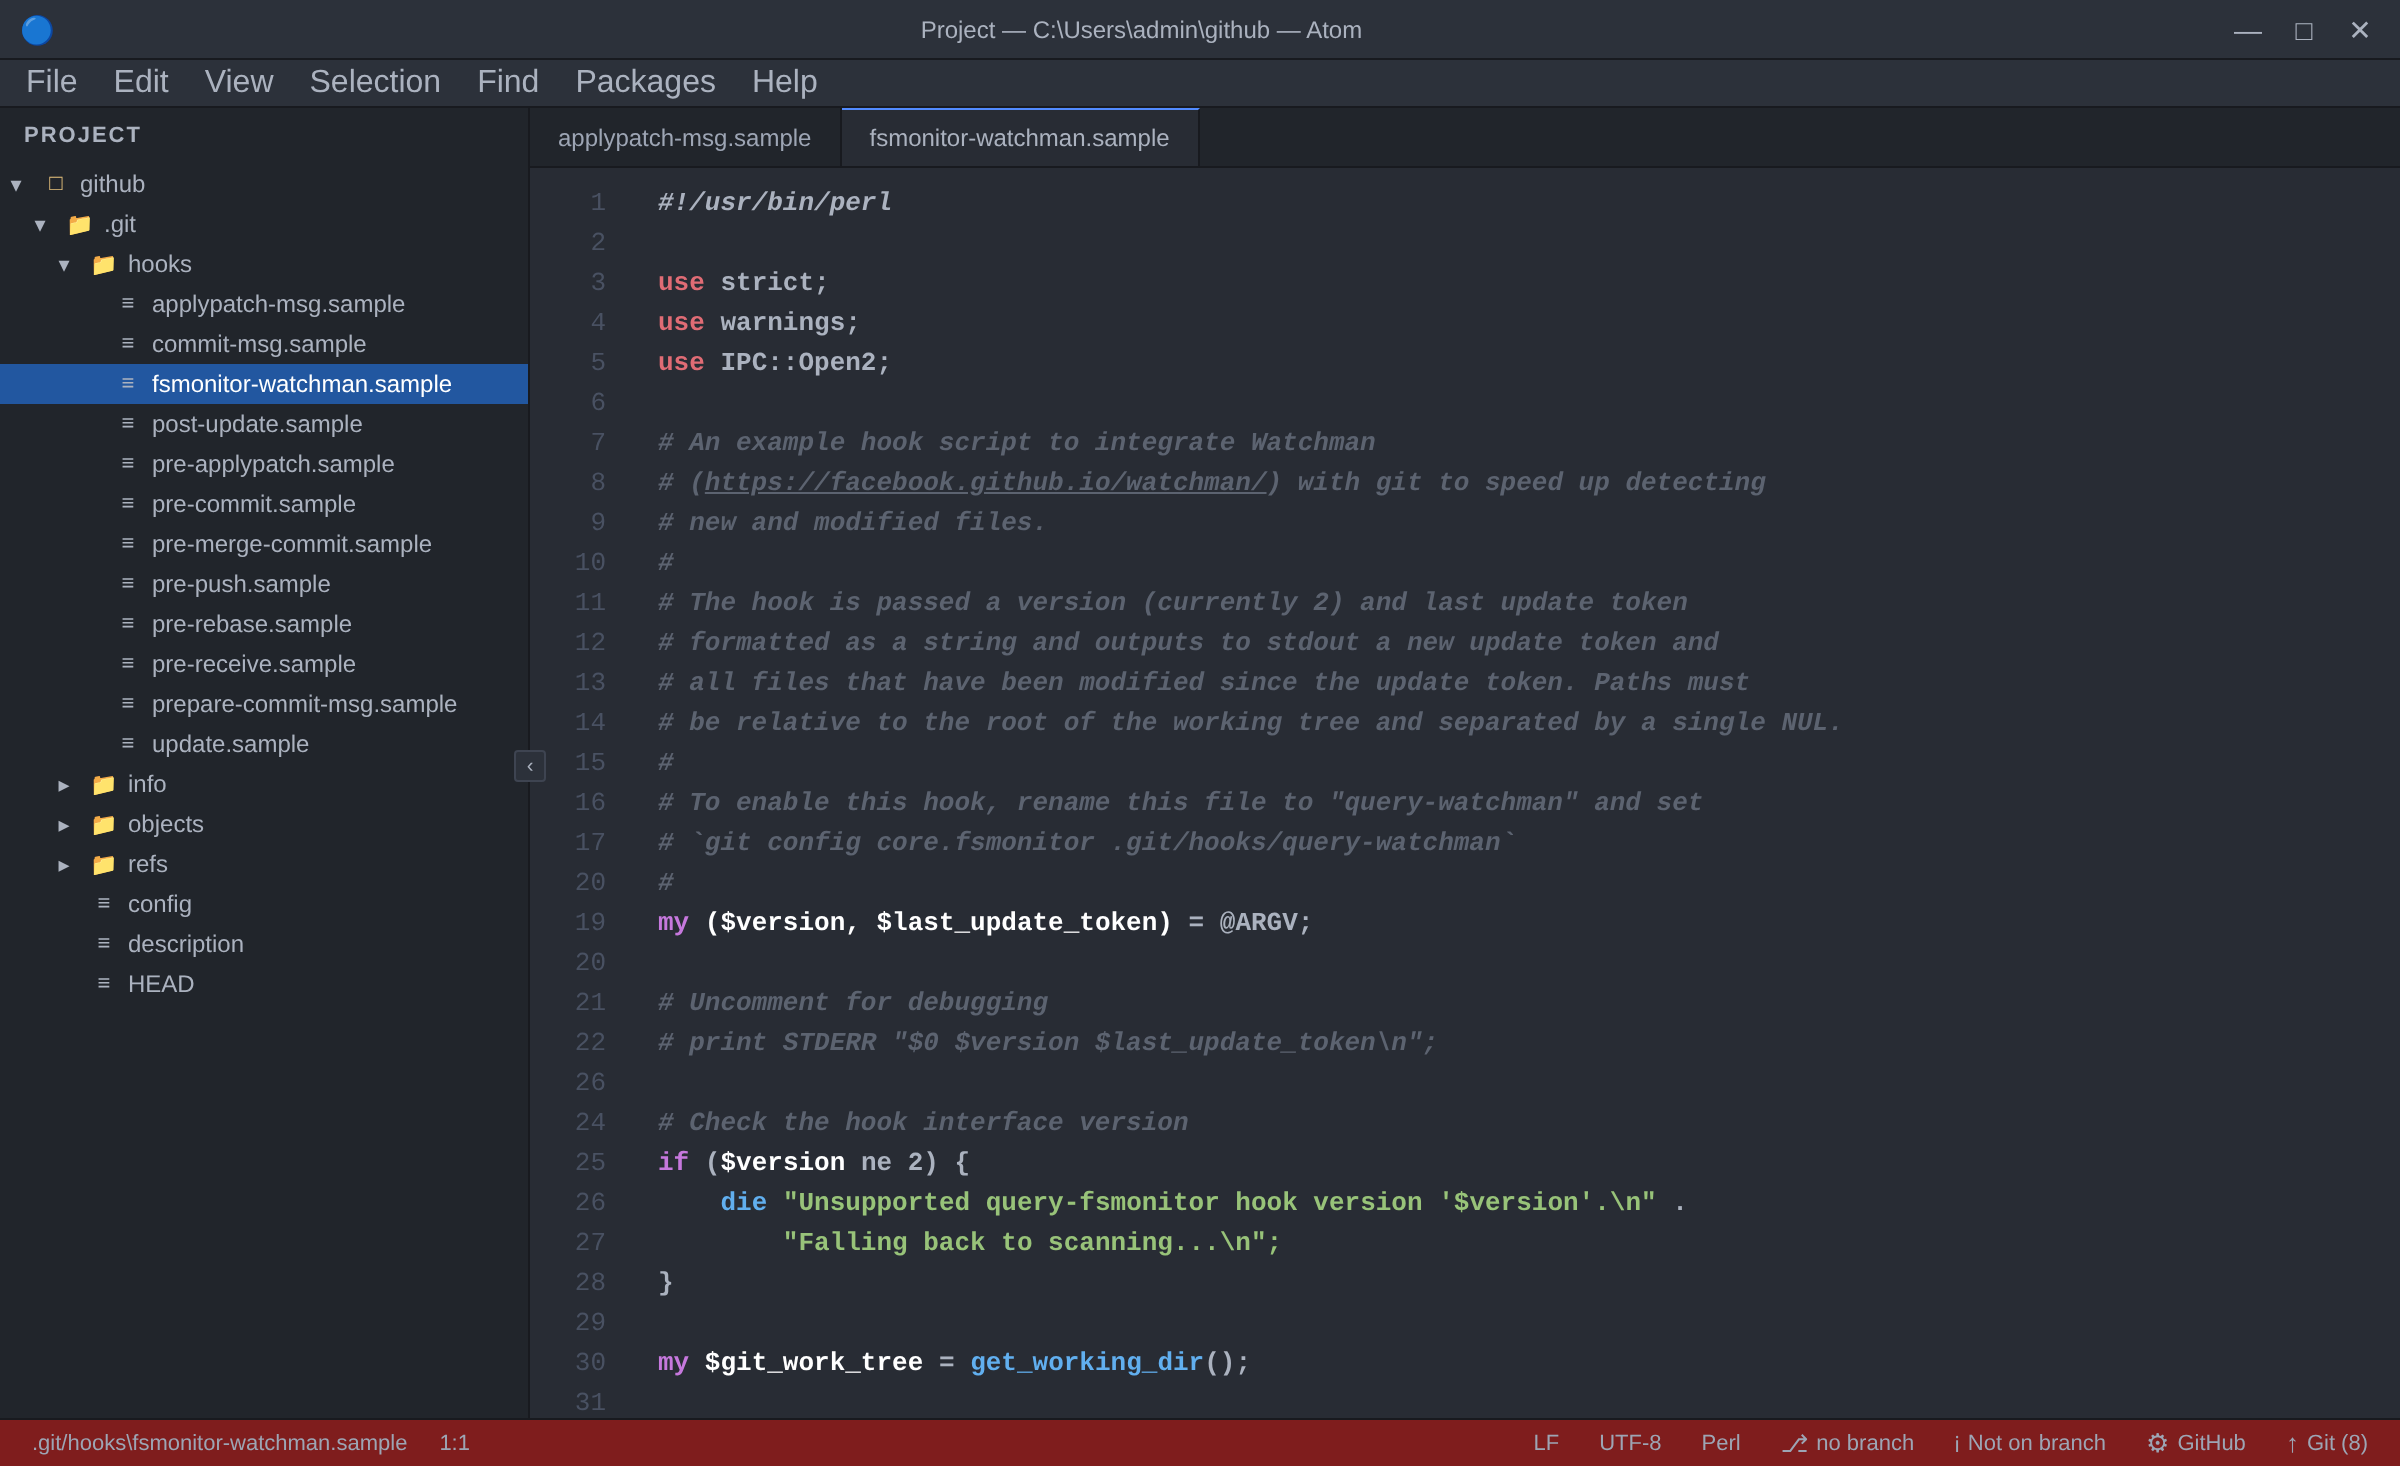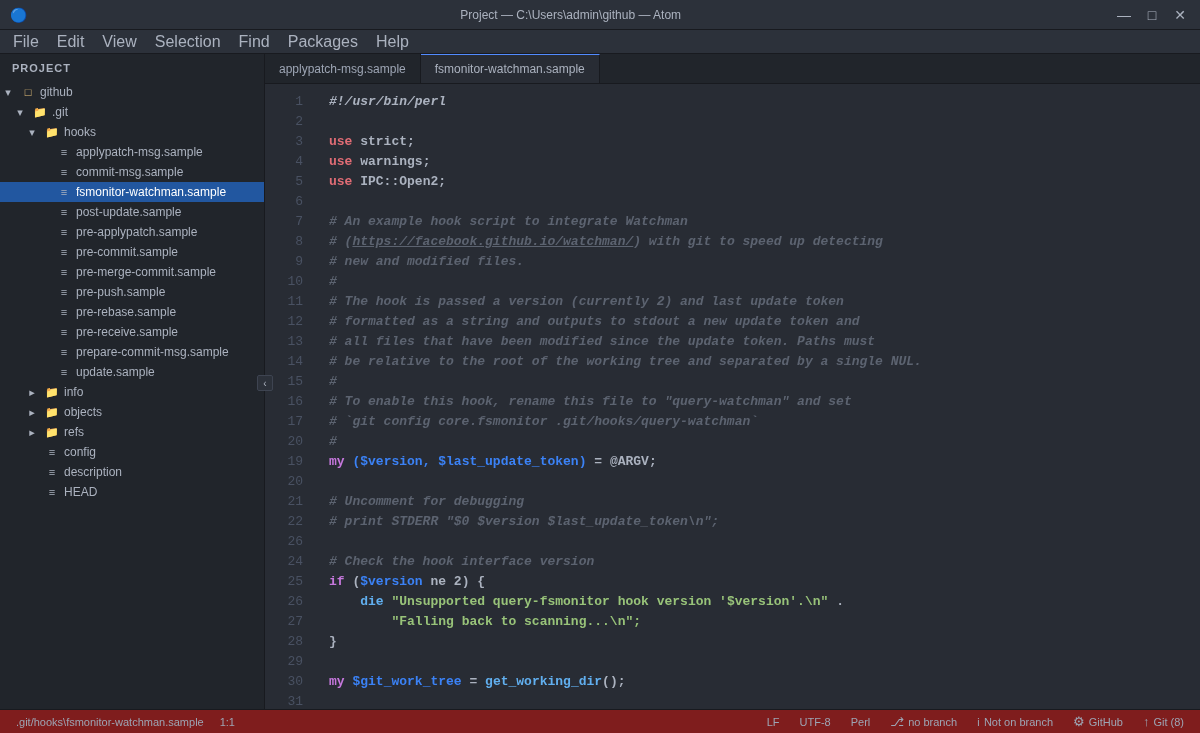--- a/index.html
+++ b/index.html
@@ -145,21 +145,21 @@
       min-height: 20px;
     }
 
     
     .c-shebang { color: #abb2bf; font-style: italic; }
     .c-keyword { color: #e06c75; }
     .c-keyword2 { color: #c678dd; }
     .c-string { color: #98c379; }
     .c-comment { color: #5c6370; font-style: italic; }
     .c-comment-link { color: #5c6370; font-style: italic; text-decoration: underline; }
-    .c-var { color: #3b82f6; }
+    .c-var { color: #ffffff; }
     .c-func { color: #61afef; }
     .c-op { color: #abb2bf; }
     .c-plain { color: #abb2bf; }
 
     
     #statusbar {
       background: #7f1d1d;
       height: 24px;
       display: flex;
       align-items: center;

